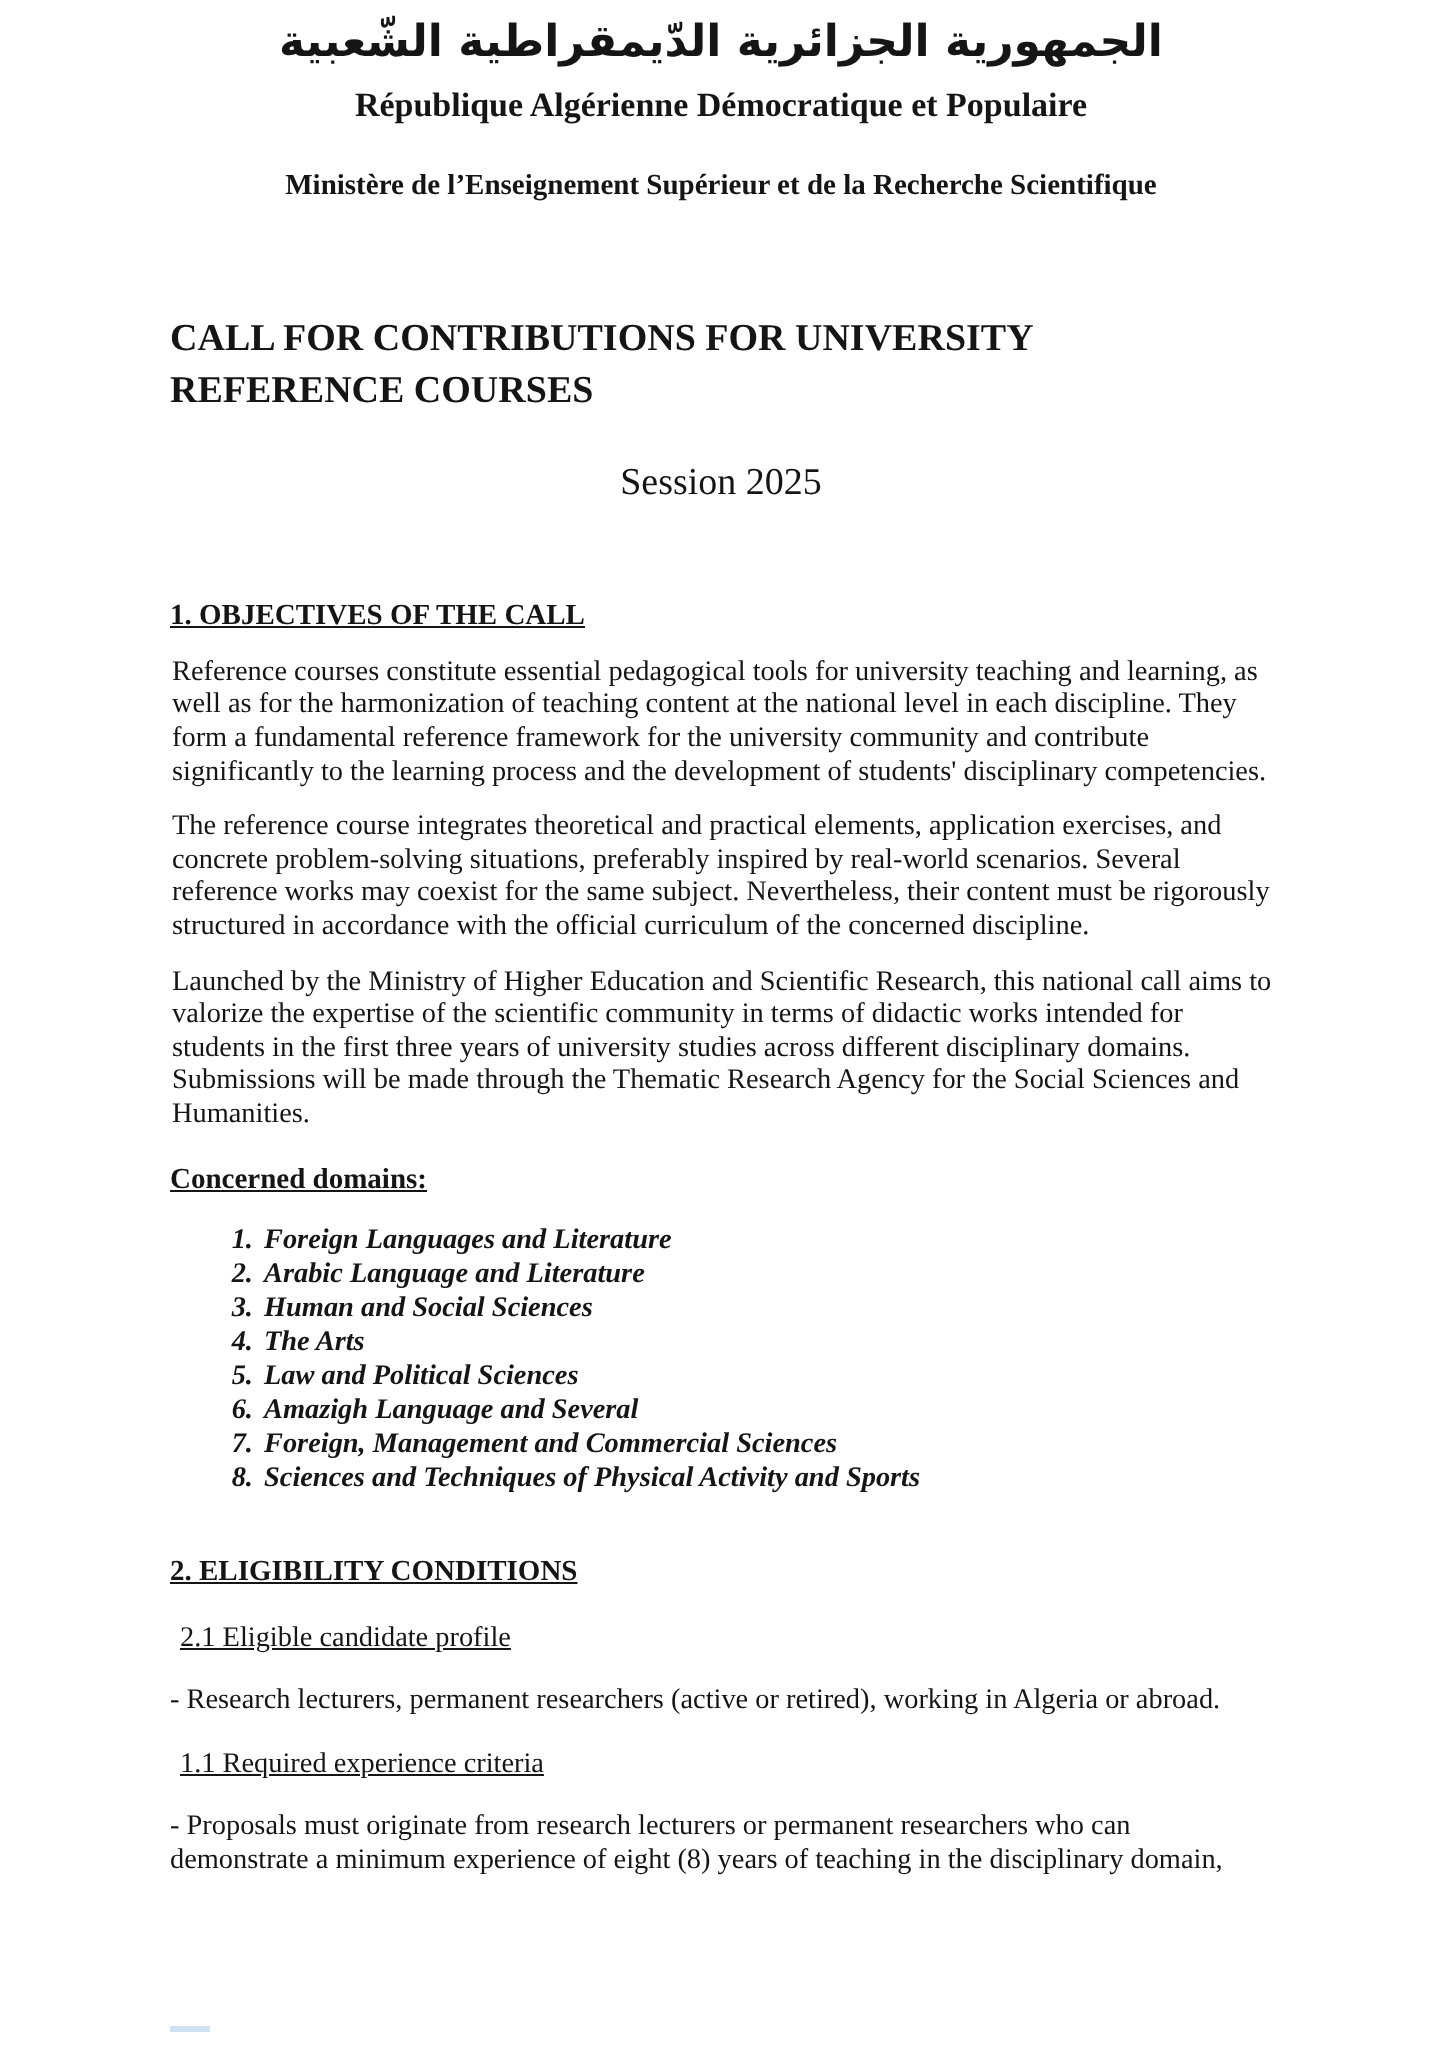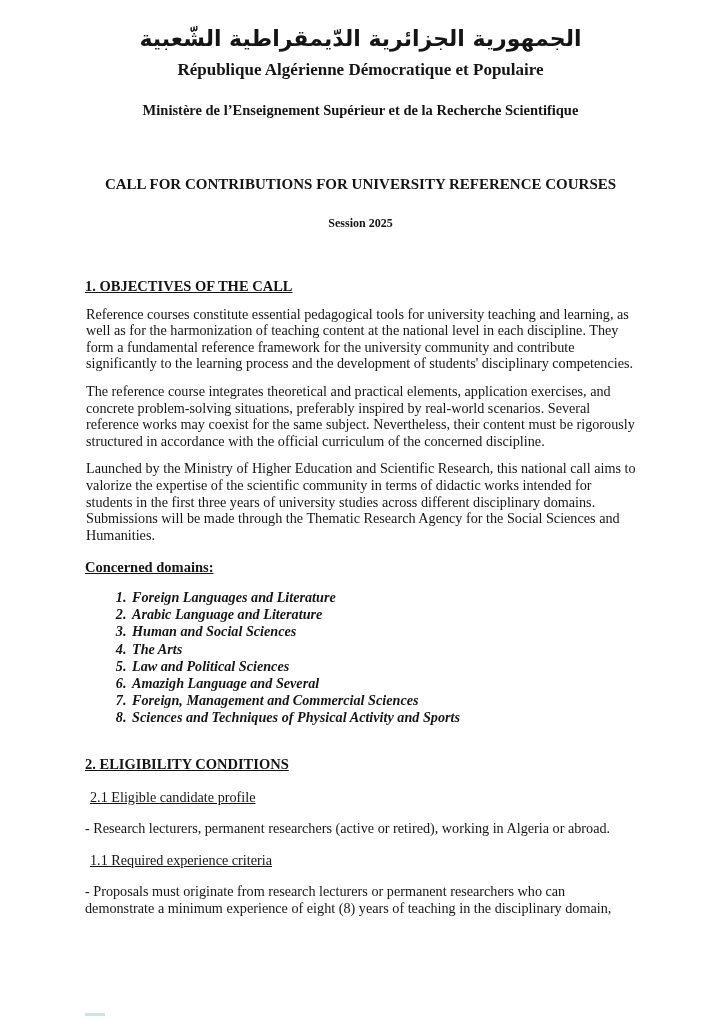--- a/index.html
+++ b/index.html
@@ -7,21 +7,21 @@
     position: relative;
     width: 724px;
     height: 1024px;
     margin: 0 auto;
     background: #ffffff;
     overflow: hidden;
     font-family: "Liberation Serif", "DejaVu Serif", serif;
     color: #151515;
   }
   .content {
-    padding: 25px 88px 0 85px;
+    padding: 8px 88px 0 85px;
   }
 
   
   .arabic-title {
     font-family: "DejaVu Sans", sans-serif;
     font-size: 22px;
     font-weight: bold;
     text-align: center;
     direction: rtl;
     line-height: 1.25;
@@ -35,30 +35,29 @@
   .ministry-line {
     font-size: 14.5px;
     font-weight: bold;
     text-align: center;
     margin-top: 22px;
   }
 
   
   .title-block { margin-top: 55px; }
   .doc-title {
-    font-size: 15px;
+    font-size: 19px;
     font-weight: bold;
-    text-align: center;
     line-height: 1.4;
     margin: 0 auto;
     max-width: 560px;
   }
   .session-line {
-    font-size: 12px;
-    font-weight: bold;
+    font-size: 19px;
+    font-weight: normal;
     text-align: center;
     margin-top: 21px;
   }
 
   
   .section-heading {
     font-size: 14.5px;
     font-weight: bold;
     text-decoration: underline;
     margin: 0;

